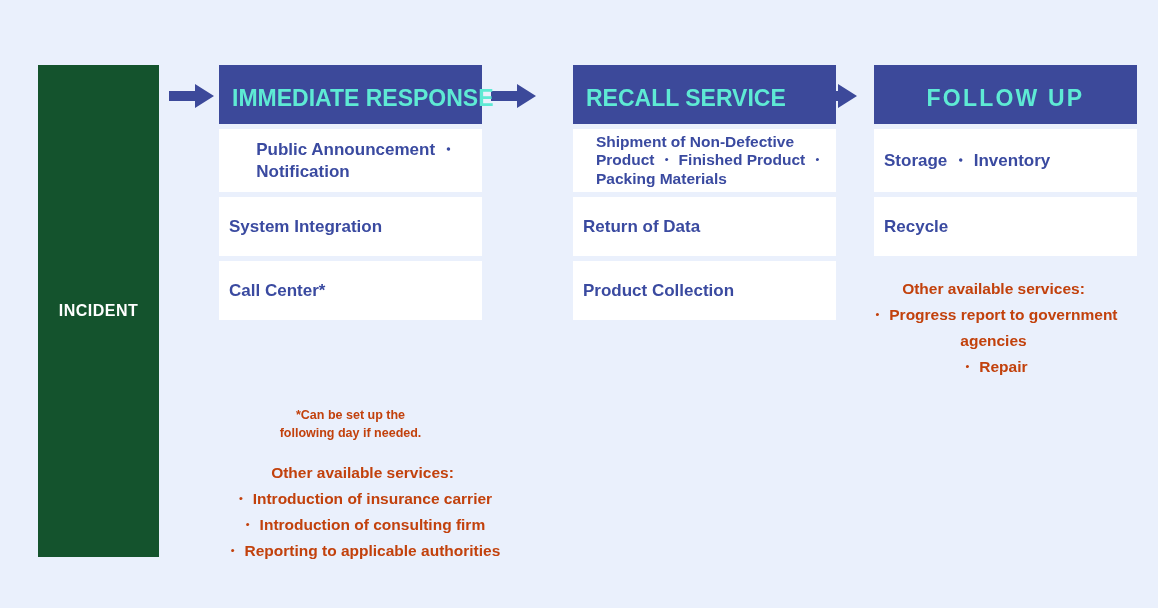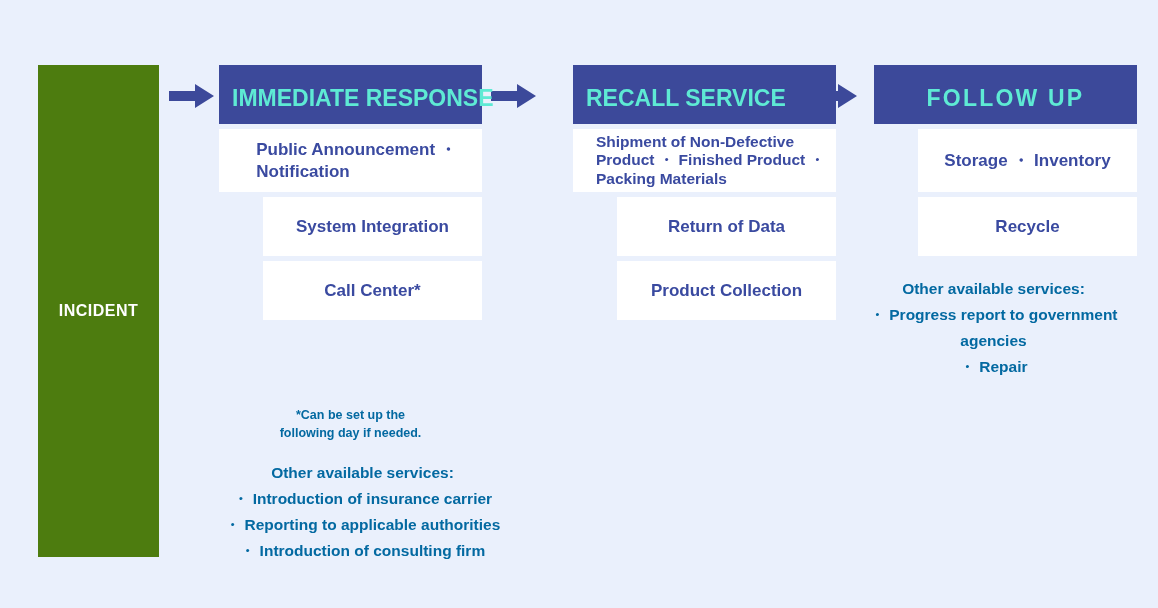--- a/index.html
+++ b/index.html
@@ -20,21 +20,21 @@
     height: 608px;
   }
 
   
   .incident {
     position: absolute;
     left: 38px;
     top: 65px;
     width: 121px;
     height: 492px;
-    background: #4d7c0f;
+    background: #14532d;
     display: flex;
     align-items: center;
     justify-content: center;
   }
   .incident-label {
     color: #ffffff;
     font-size: 16px;
     font-weight: 700;
     letter-spacing: 0.5px;
     text-align: center;
@@ -80,36 +80,36 @@
   .box {
     background: #ffffff;
     margin-top: 5px;
     box-sizing: border-box;
     display: flex;
     align-items: center;
   }
   .box.h-tall { height: 63px; }
   .box.h-std  { height: 59px; }
   .box.align-left { justify-content: center; padding-left: 22px; padding-right: 10px; }
-  .box.align-center { justify-content: center; padding-left: 10px; padding-right: 10px; margin-left: 44px; }
+  .box.align-center { justify-content: flex-start; padding-left: 10px; padding-right: 10px; }
 
   .box-text {
     color: #3a4aa0;
     font-size: 17px;
     font-weight: 700;
     line-height: 1.25;
   }
   .box-text.small {
     font-size: 15.5px;
     line-height: 1.2;
   }
 
   
   .note {
-    color: #0369a1;
+    color: #c2410c;
     text-align: center;
     font-weight: 700;
   }
   .footnote {
     position: absolute;
     font-size: 12.5px;
     line-height: 1.45;
   }
   .services {
     position: absolute;
@@ -164,22 +164,22 @@
   </div>
 
   <div class="note footnote footnote-col1">
       <span class="note-line">*Can be set up the</span>
       <span class="note-line">following day if needed.</span>
     </div>
 
   <div class="note services services-col1">
       <span class="note-line">Other available services:</span>
       <span class="note-line">・ Introduction of insurance carrier</span>
+      <span class="note-line">・ Introduction of consulting firm</span>
       <span class="note-line">・ Reporting to applicable authorities</span>
-      <span class="note-line">・ Introduction of consulting firm</span>
     </div>
 
   <div class="column col-2">
     <div class="col-header align-left">
       <span class="col-header-text">RECALL SERVICE</span>
     </div>
     <div class="box h-tall align-left">
       <span class="box-text small">Shipment of Non-Defective<br>Product ・ Finished Product ・<br>Packing Materials</span>
     </div>
     <div class="box h-std align-center">

